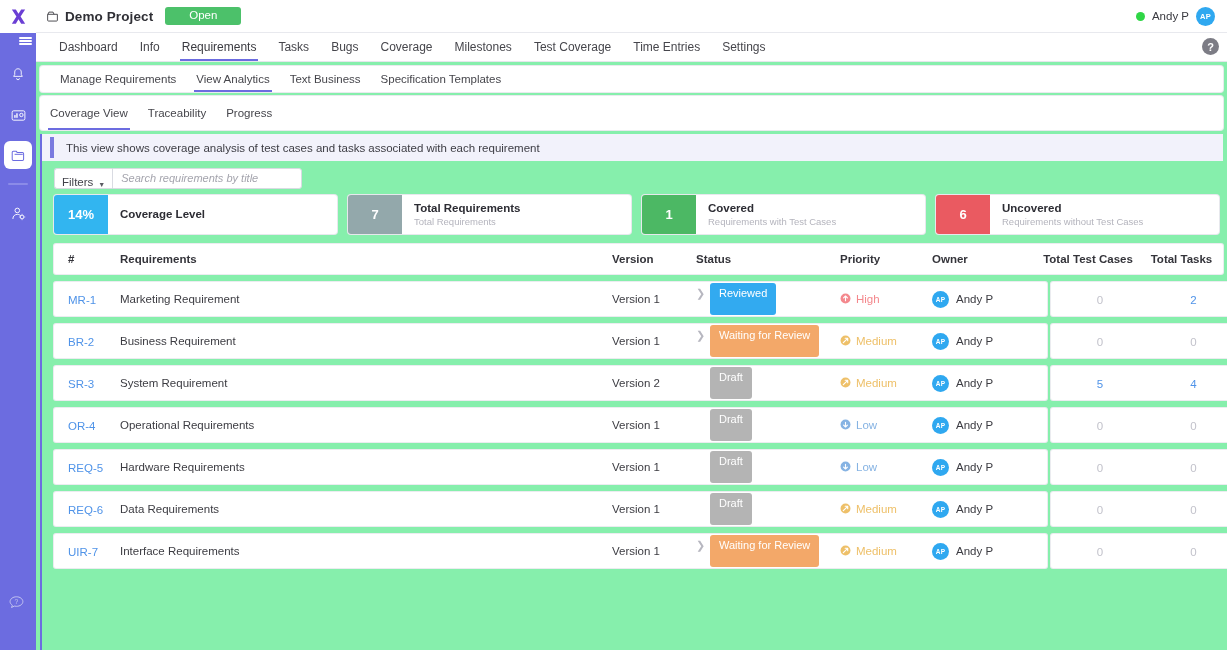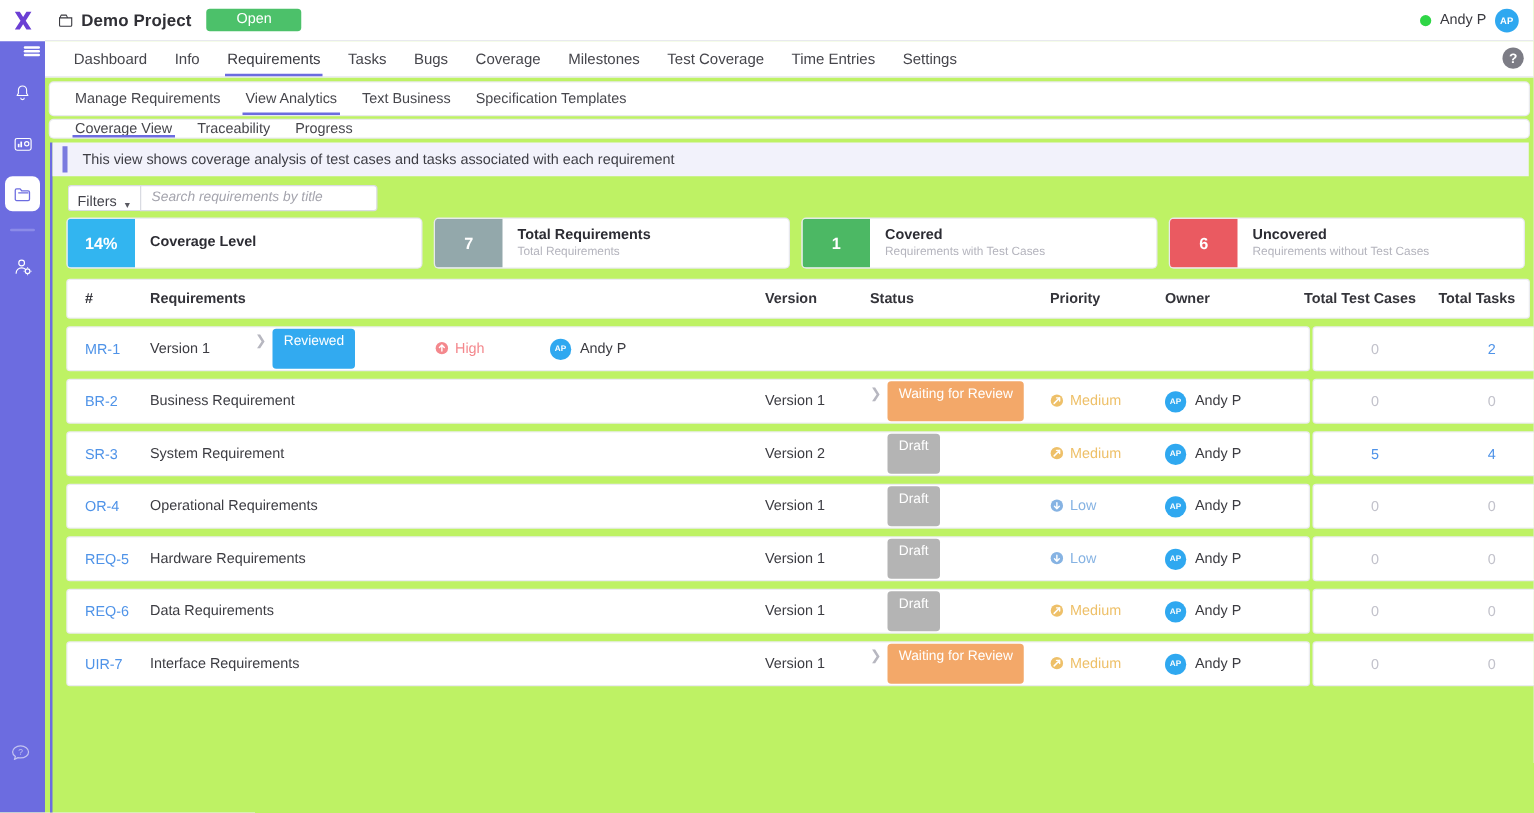--- a/index.html
+++ b/index.html
@@ -34,21 +34,21 @@
   .rail-ico {
     width: 28px; height: 28px; margin-top: 12px;
     display: flex; align-items: center; justify-content: center;
     border-radius: 6px;
   }
   .rail-ico.active { background: #ffffff; }
   .rail-div { width: 20px; height: 2px; background: #8b8be8; margin: 14px 0 2px 0; border-radius: 1px; }
   .rail-bottom { position: absolute; bottom: 38px; left: 0; width: 36px; display: flex; justify-content: center; }
 
   
-  .main { flex: 1 1 auto; height: 650px; position: relative; background: #bef264; }
+  .main { flex: 1 1 auto; height: 650px; position: relative; background: #86efac; }
 
   
   .topbar {
     height: 33px; background: #fff;
     display: flex; align-items: center;
     border-bottom: 1px solid #e8e9ee;
     padding: 0 12px 0 10px;
   }
   .proj-ico { margin-right: 6px; display: flex; align-items: center; }
   .proj-name { font-size: 13.5px; font-weight: bold; color: #303036; letter-spacing: .1px; }
@@ -95,21 +95,21 @@
 
   
   .nav2, .nav3 {
     background: #fff; margin: 4px 4px 0 4px;
     border-radius: 3px;
     display: flex; align-items: stretch;
     box-shadow: 0 0 0 1px #e9eaee;
     text-align: right;
   }
   .nav2 { height: 26px; padding-left: 10px; }
-  .nav3 { height: 14px; padding-left: 10px; }
+  .nav3 { height: 34px; }
   .nav2 .tab, .nav3 .tab {
     font-size: 11.5px; color: #46464c; padding: 0 10px;
     display: flex; align-items: center; position: relative; cursor: pointer;
     white-space: nowrap;
   }
   .nav2 .tab.active::after, .nav3 .tab.active::after {
     content: ""; position: absolute; left: 8px; right: 8px; bottom: 0;
     height: 2px; background: #6c6ce0;
   }
 
@@ -385,20 +385,21 @@
             <div class="th c-stat">Status</div>
             <div class="th c-pri">Priority</div>
             <div class="th c-own">Owner</div>
             <div class="th c-tc">Total Test Cases</div>
             <div class="th c-tt">Total Tasks</div>
           </div>
           <div class="rowsgroup" id="rows-host">
               <div class="trow">
                 <div class="tcell-box seg-main">
                   <div class="c-id"><span class="idlink">MR-1</span></div>
+                  <div class="c-req reqname">Marketing Requirement</div>
                   <div class="c-ver vertxt">Version 1</div>
                   <div class="c-stat"><span class="chev">❯</span><span class="pill" style="background: rgb(50, 170, 240);">Reviewed</span></div>
                   <div class="c-pri">
                     <span class="pri">
                       <svg viewBox="0 0 12 12" class="pri-ico">
                         <circle cx="6" cy="6" r="5.4" fill="#f4888d"></circle>
                         <path d="M6 3.3 V8.5 M3.9 5.4 L6 3.3 L8.1 5.4" stroke="#ffffff" stroke-width="1.25" fill="none" stroke-linecap="round" stroke-linejoin="round"></path>
                       </svg>
                       <span style="color: rgb(244, 136, 141);">High</span>
                     </span>

